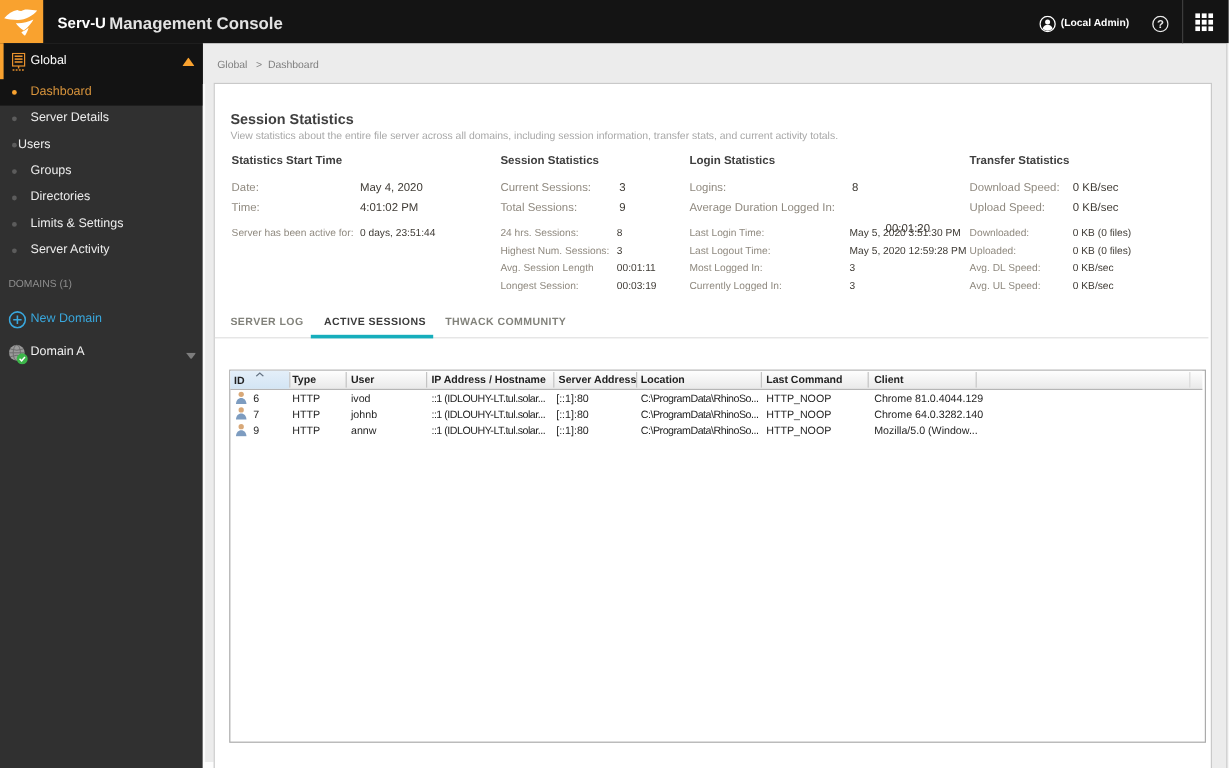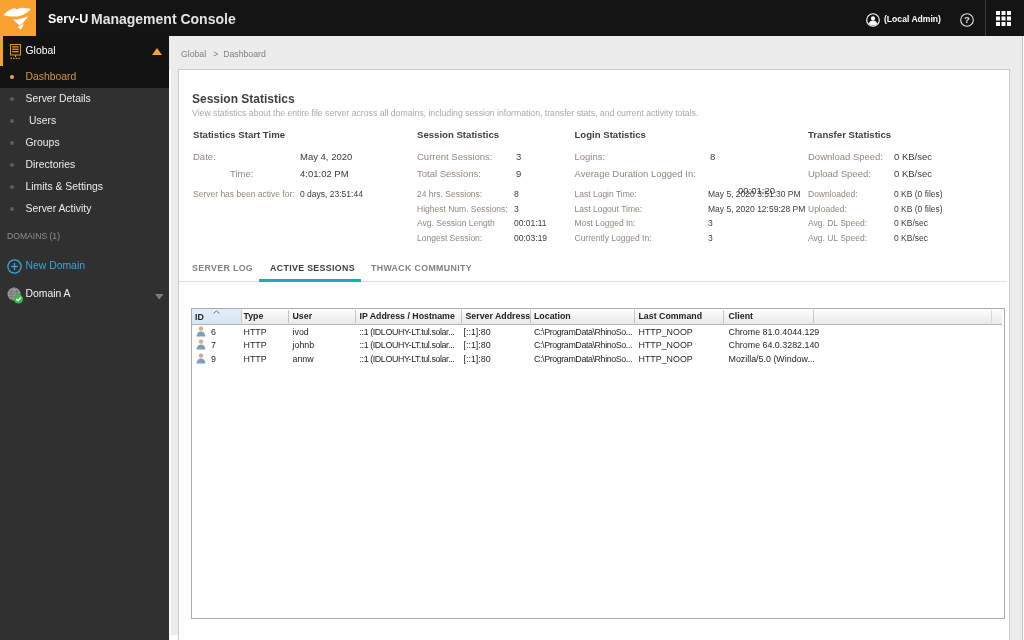--- a/index.html
+++ b/index.html
@@ -73,21 +73,21 @@
 <div class="abs menuitem" style="left:25.5px;top:46px;color:#fff;">Global</div>
 <svg class="abs" style="left:152px;top:48px;" width="10" height="7" viewBox="0 0 10 7">
       <path d="M5,0 L10,7 L0,7 Z" fill="#f9a22f"></path>
     </svg>
 
 <div class="abs bullet" style="left:10px;top:74.5px;background:#f9a22f;"></div>
 <div class="abs menuitem" style="left:25.5px;top:72px;color:#d8943c;">Dashboard</div>
 <div class="abs bullet" style="left:10px;top:96.5px;"></div>
 <div class="abs menuitem" style="left:25.5px;top:94px;">Server Details</div>
 <div class="abs bullet" style="left:10px;top:118.5px;"></div>
-<div class="abs menuitem" style="left:29px;top:116px;">Users</div>
+<div class="abs menuitem" style="left:15px;top:116px;">Users</div>
 <div class="abs bullet" style="left:10px;top:140.5px;"></div>
 <div class="abs menuitem" style="left:25.5px;top:138px;">Groups</div>
 <div class="abs bullet" style="left:10px;top:162.5px;"></div>
 <div class="abs menuitem" style="left:25.5px;top:160px;">Directories</div>
 <div class="abs bullet" style="left:10px;top:184.5px;"></div>
 <div class="abs menuitem" style="left:25.5px;top:182px;">Limits &amp; Settings</div>
 <div class="abs bullet" style="left:10px;top:206.5px;"></div>
 <div class="abs menuitem" style="left:25.5px;top:204px;">Server Activity</div>
 
 <div class="abs" style="left:7px;top:231.5px;font-size:8.6px;line-height:8.6px;color:#8e8e8e;">DOMAINS (1)</div>
@@ -133,21 +133,21 @@
 
 <div class="abs g1 lbl" style="left:193px;top:151.9px;">Date:</div>
 <div class="abs g1 val" style="left:300px;top:151.9px;">May 4, 2020</div>
 <div class="abs g1 lbl" style="left:417px;top:151.9px;">Current Sessions:</div>
 <div class="abs g1 val" style="left:516px;top:151.9px;">3</div>
 <div class="abs g1 lbl" style="left:574.5px;top:151.9px;">Logins:</div>
 <div class="abs g1 val" style="left:710px;top:151.9px;">8</div>
 <div class="abs g1 lbl" style="left:808px;top:151.9px;">Download Speed:</div>
 <div class="abs g1 val" style="left:894px;top:151.9px;">0 KB/sec</div>
 
-<div class="abs g1 lbl" style="left:193px;top:168.6px;margin-left:37px;">Time:</div>
+<div class="abs g1 lbl" style="left:193px;top:168.6px;">Time:</div>
 <div class="abs g1 val" style="left:300px;top:168.6px;">4:01:02 PM</div>
 <div class="abs g1 lbl" style="left:417px;top:168.6px;text-align:center;">Total Sessions:</div>
 <div class="abs g1 val" style="left:516px;top:168.6px;">9</div>
 <div class="abs g1 lbl" style="left:574.5px;top:168.6px;">Average Duration Logged In:</div>
 <div class="abs g1 val" style="left:710px;top:186px;padding-left:28px;">00:01:20</div>
 <div class="abs g1 lbl" style="left:808px;top:168.6px;">Upload Speed:</div>
 <div class="abs g1 val" style="left:894px;top:168.6px;">0 KB/sec</div>
 
 <div class="abs g2 lbl" style="left:193px;top:190.3px;">Server has been active for:</div>
 <div class="abs g2 val" style="left:300px;top:190.3px;">0 days, 23:51:44</div>

